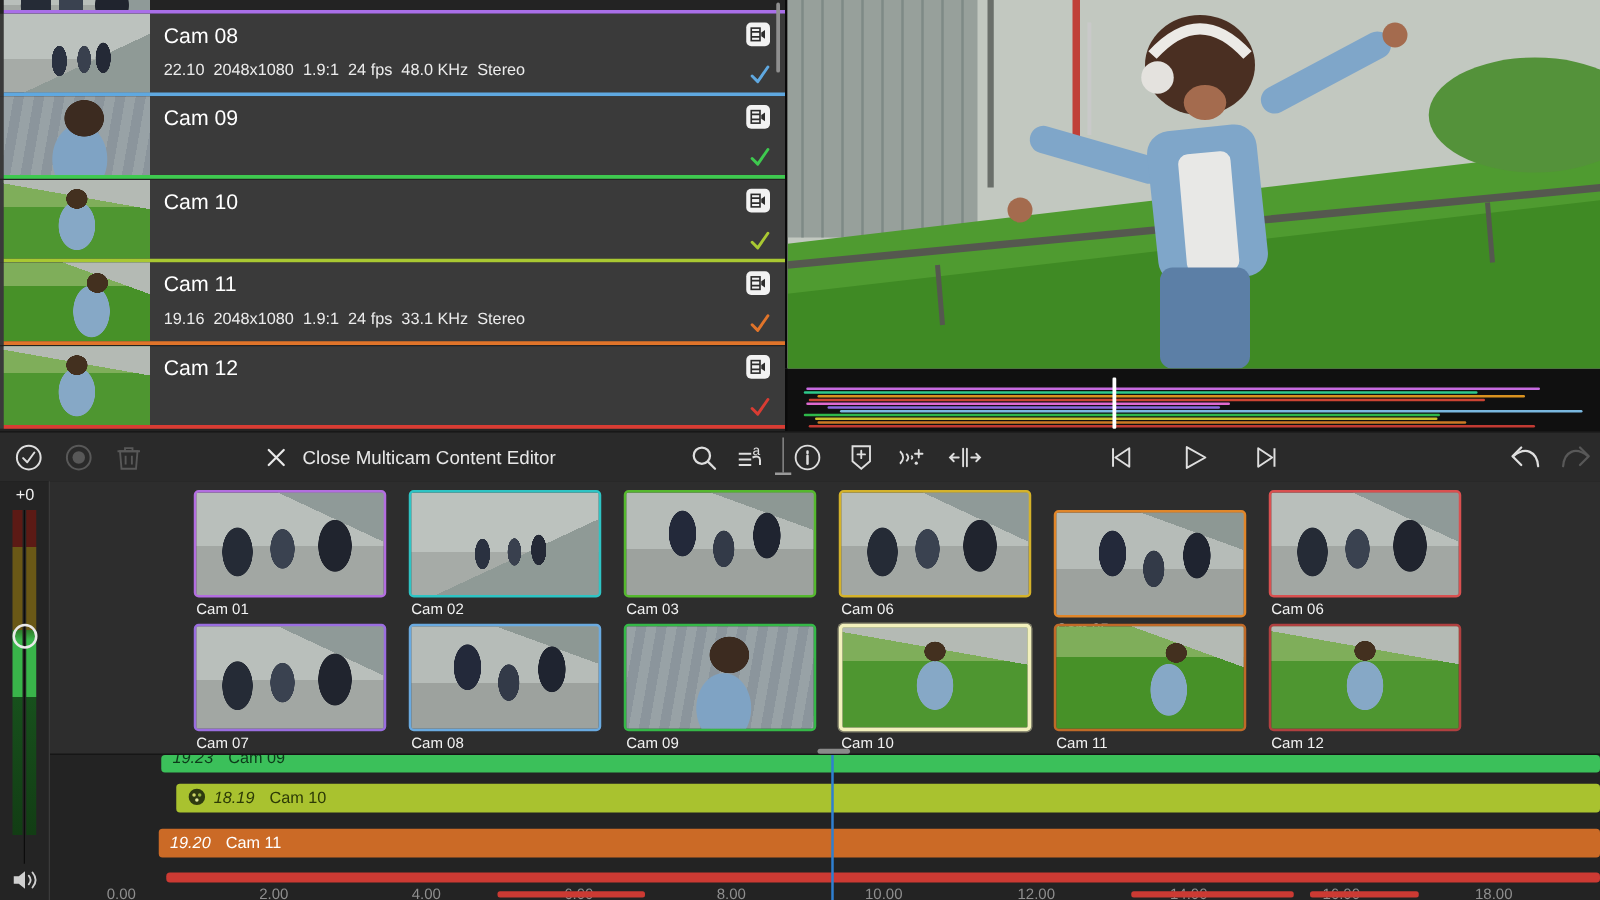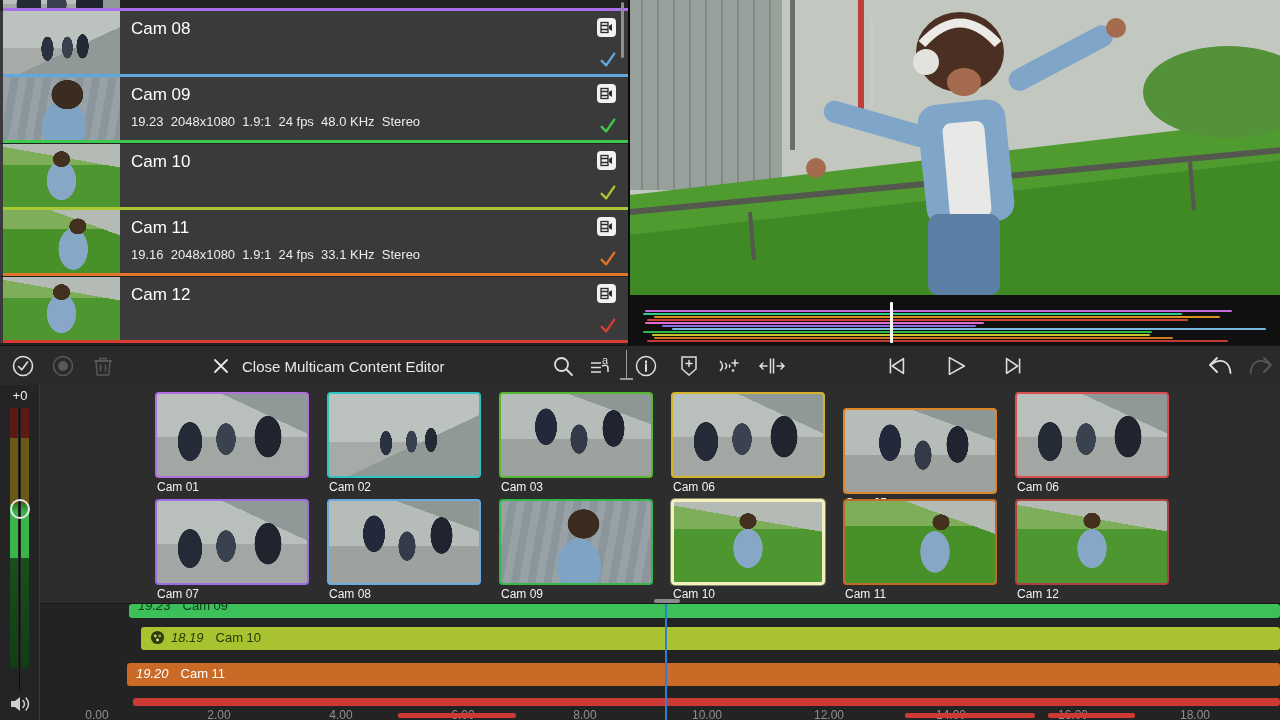--- a/index.html
+++ b/index.html
@@ -110,38 +110,38 @@
 
   <section id="clip-list" class="abs">
     <div class="clip-row partial">
       <div class="clip-thumb ph ph-u1"></div>
       <div class="clip-underline" id="partial-underline" style="background: rgb(169, 111, 232);"></div>
     </div>
     <div>
         <div class="clip-row" style="top: 11px;">
       <div class="clip-thumb ph ph-u2"></div>
       <div class="clip-title">Cam 08</div>
+      <div class="clip-meta">22.10  2048x1080  1.9:1  24 fps  48.0 KHz  Stereo</div>
       <div class="clip-media-icon">
         <svg width="13" height="13" viewBox="0 0 13 13" fill="none" stroke="#2b2b2b" stroke-width="1.3">
           <rect x="1" y="1.5" width="7" height="10"></rect>
           <path d="M1 4.5h7M1 8.5h7"></path>
           <path d="M9 5l3-2v7l-3-2z" fill="#2b2b2b" stroke="none"></path>
         </svg>
       </div>
       <div class="clip-check">
         <svg width="18" height="18" viewBox="0 0 20 20" fill="none">
           <polyline points="3,12 8,17 17,4" stroke="#5fa8e0" stroke-width="2.6" stroke-linecap="round" stroke-linejoin="round"></polyline>
         </svg>
       </div>
       <div class="clip-underline" style="background: rgb(95, 168, 224);"></div>
     </div>
         <div class="clip-row" style="top: 77px;">
       <div class="clip-thumb ph ph-portrait"></div>
       <div class="clip-title">Cam 09</div>
-      <div class="clip-meta">19.23  2048x1080  1.9:1  24 fps  48.0 KHz  Stereo</div>
       <div class="clip-media-icon">
         <svg width="13" height="13" viewBox="0 0 13 13" fill="none" stroke="#2b2b2b" stroke-width="1.3">
           <rect x="1" y="1.5" width="7" height="10"></rect>
           <path d="M1 4.5h7M1 8.5h7"></path>
           <path d="M9 5l3-2v7l-3-2z" fill="#2b2b2b" stroke="none"></path>
         </svg>
       </div>
       <div class="clip-check">
         <svg width="18" height="18" viewBox="0 0 20 20" fill="none">
           <polyline points="3,12 8,17 17,4" stroke="#3ec94f" stroke-width="2.6" stroke-linecap="round" stroke-linejoin="round"></polyline>

